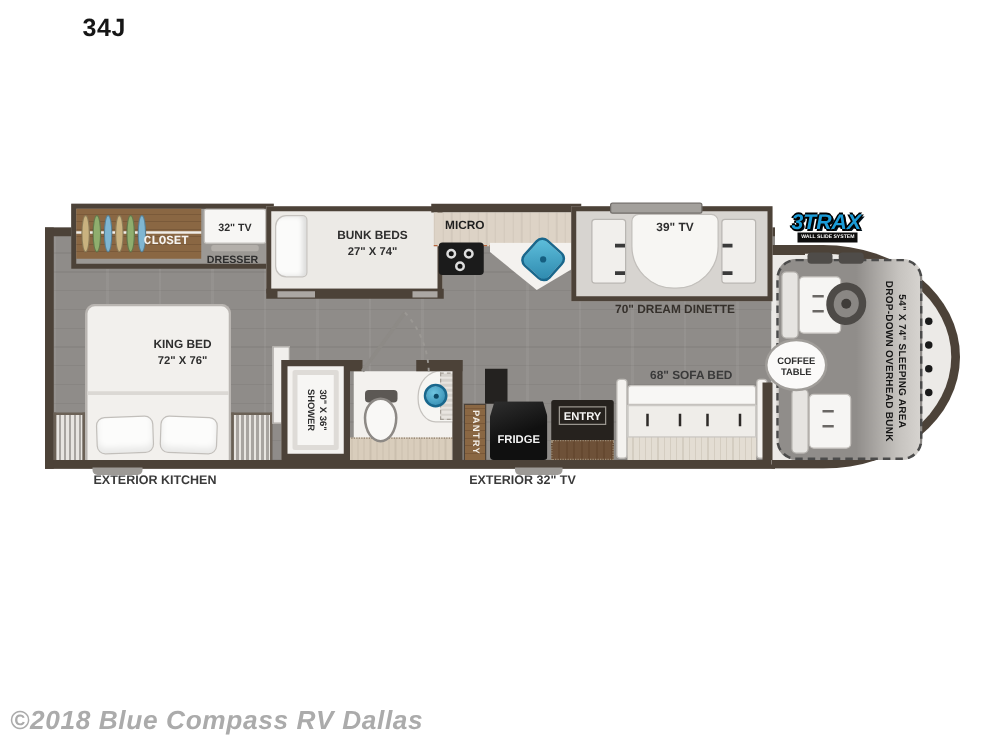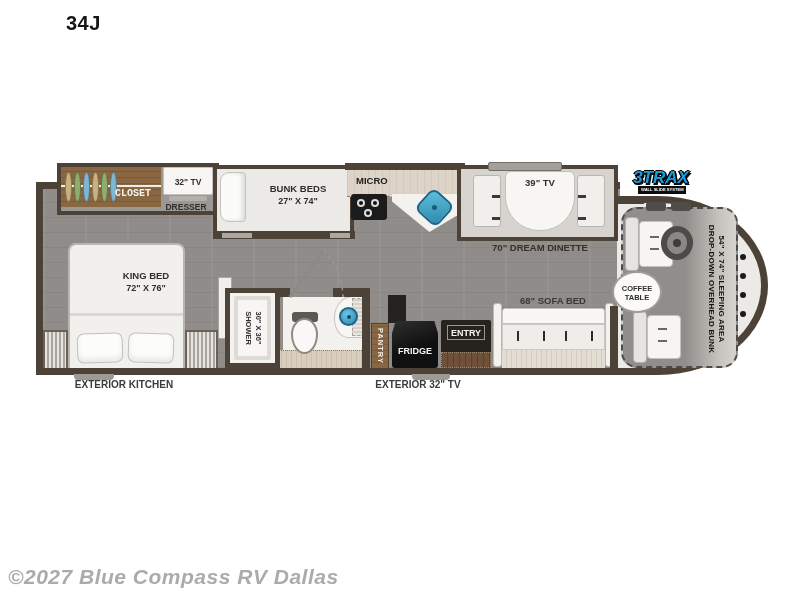--- a/index.html
+++ b/index.html
@@ -308,13 +308,13 @@
 <div class="abs extdoor" id="exttv-door"></div>
 <div class="abs lbl" id="exttv-label">EXTERIOR 32" TV</div>
 
 <div class="abs" id="trax">
   <div id="trax-brand">3TRAX</div>
   <div id="trax-bar">
     <span id="trax-tagline">WALL SLIDE SYSTEM</span>
   </div>
 </div>
 
-<div class="abs" id="watermark">©2027 Blue Compass RV Dallas</div>
+<div class="abs" id="watermark">©2018 Blue Compass RV Dallas</div>
 
 </body></html>

